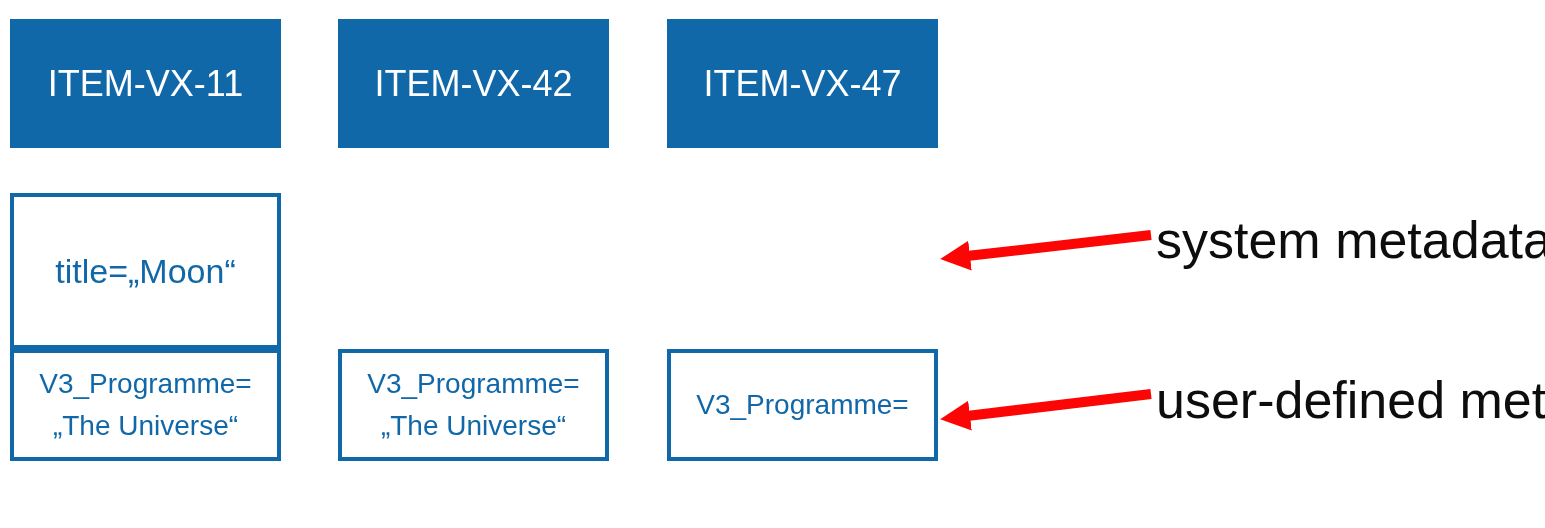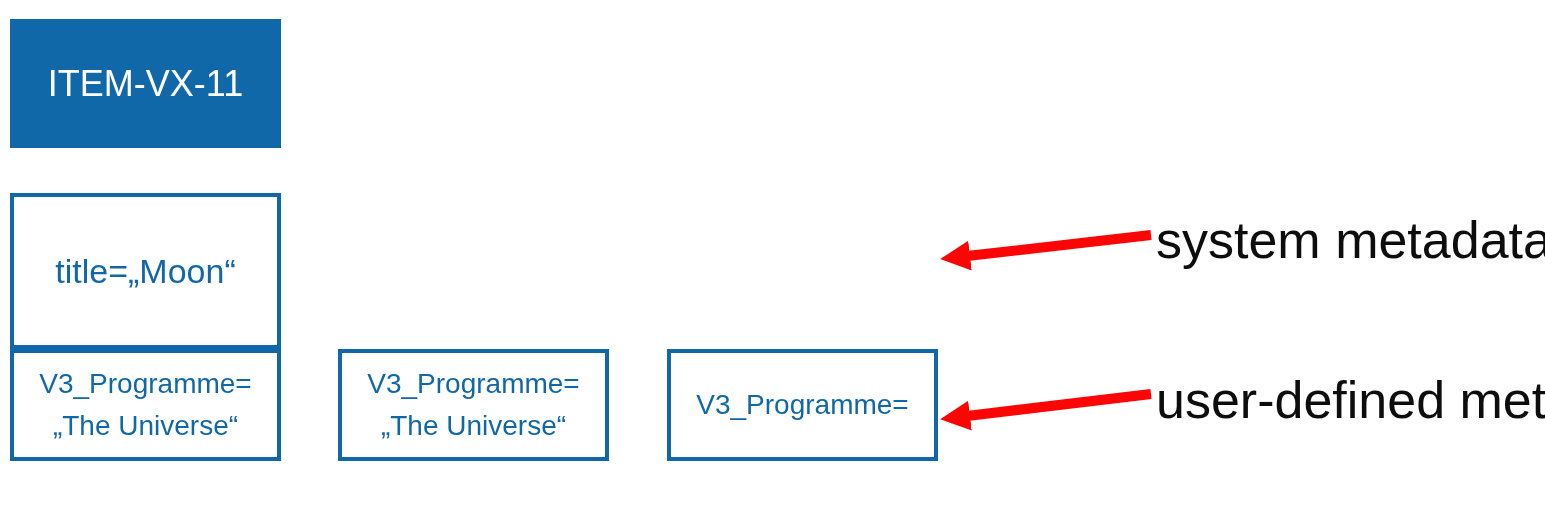--- a/index.html
+++ b/index.html
@@ -56,27 +56,33 @@
     <div class="box mid">
       <span>title=„Moon“</span>
     </div>
     <div class="box bot">
       <div>V3_Programme=</div>
       <div>„The Universe“</div>
     </div>
   </div>
 
   <div class="col" style="left:338px">
+    <div class="hdr">
+      <span>ITEM-VX-42</span>
+    </div>
     <div class="box bot">
       <div>V3_Programme=</div>
       <div>„The Universe“</div>
     </div>
   </div>
 
   <div class="col" style="left:667px">
+    <div class="hdr">
+      <span>ITEM-VX-47</span>
+    </div>
     <div class="box bot">
       <div>V3_Programme=</div>
     </div>
   </div>
 
   <div class="label" style="left:1156px; top:216px">system metadata</div>
   <div class="label" style="left:1156px; top:376px">user-defined metadata</div>
 
   <svg class="arrows" width="1545" height="528" viewBox="0 0 1545 528">
     <defs>

